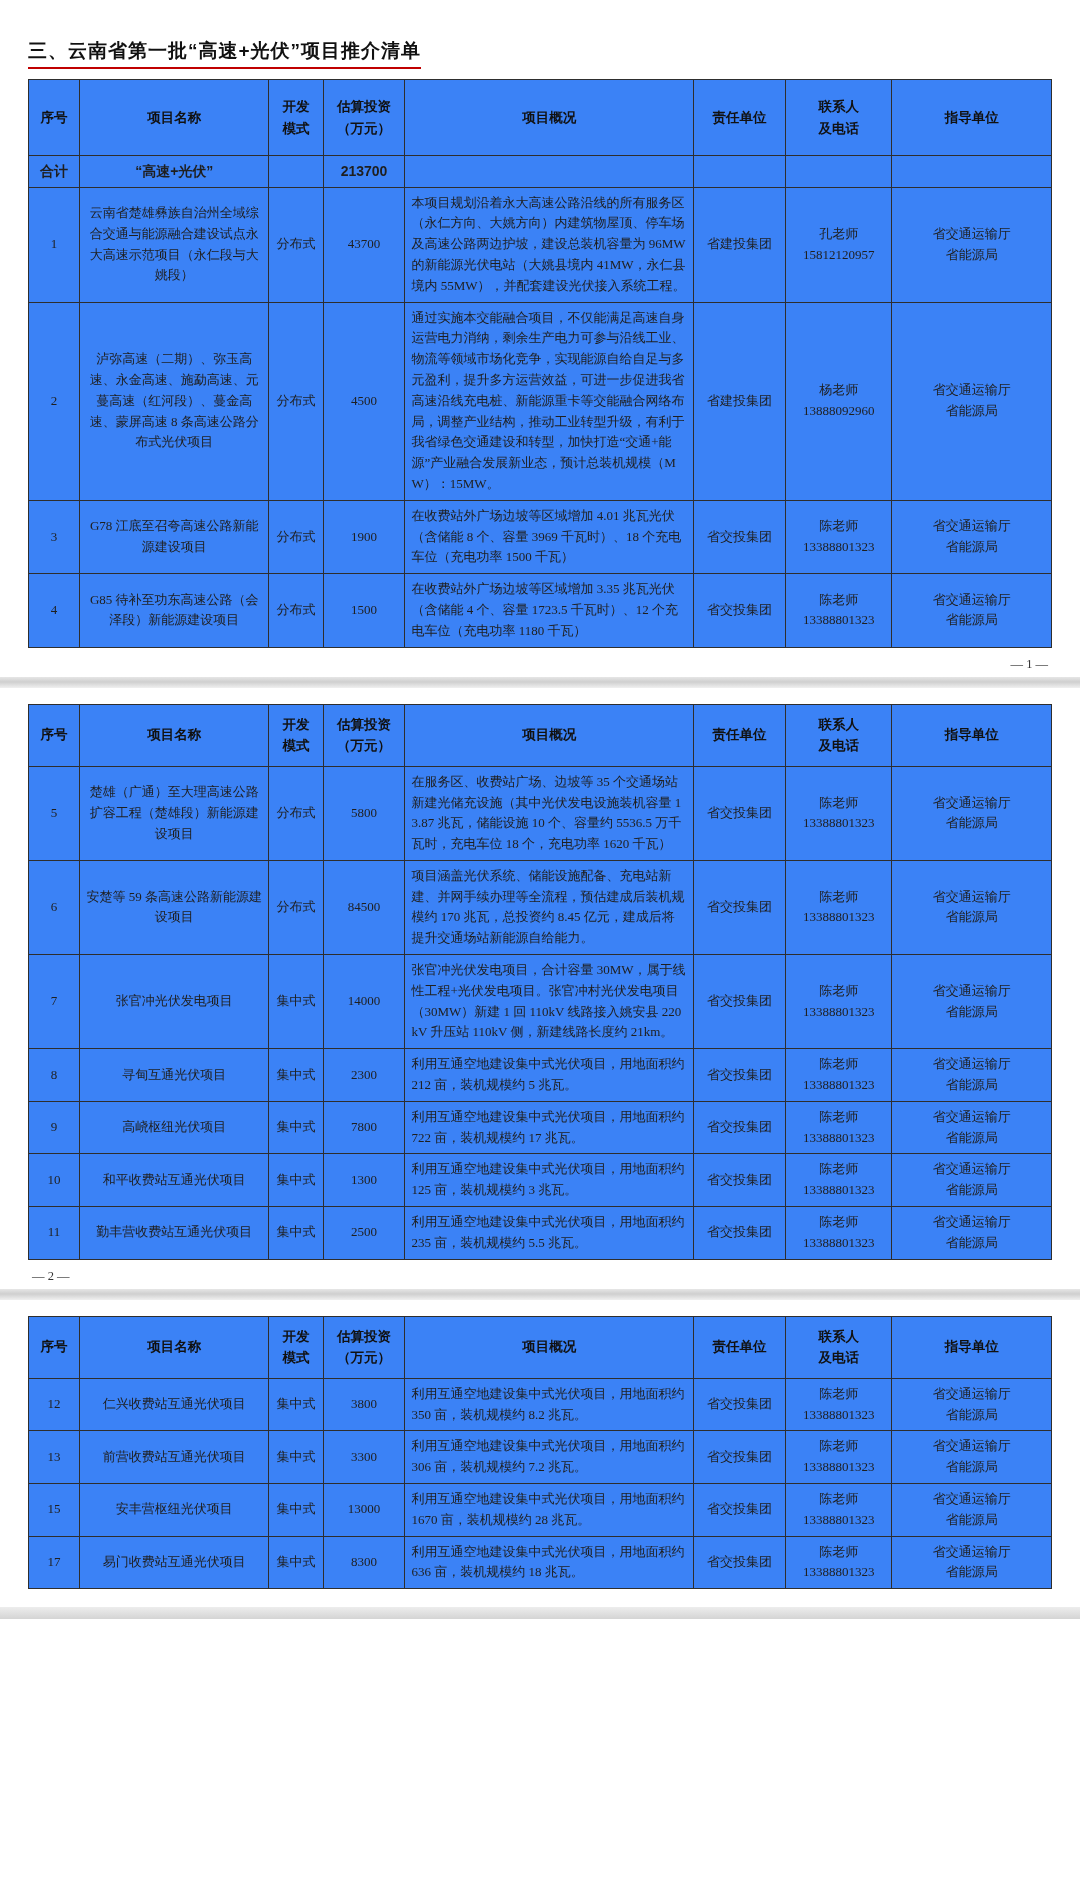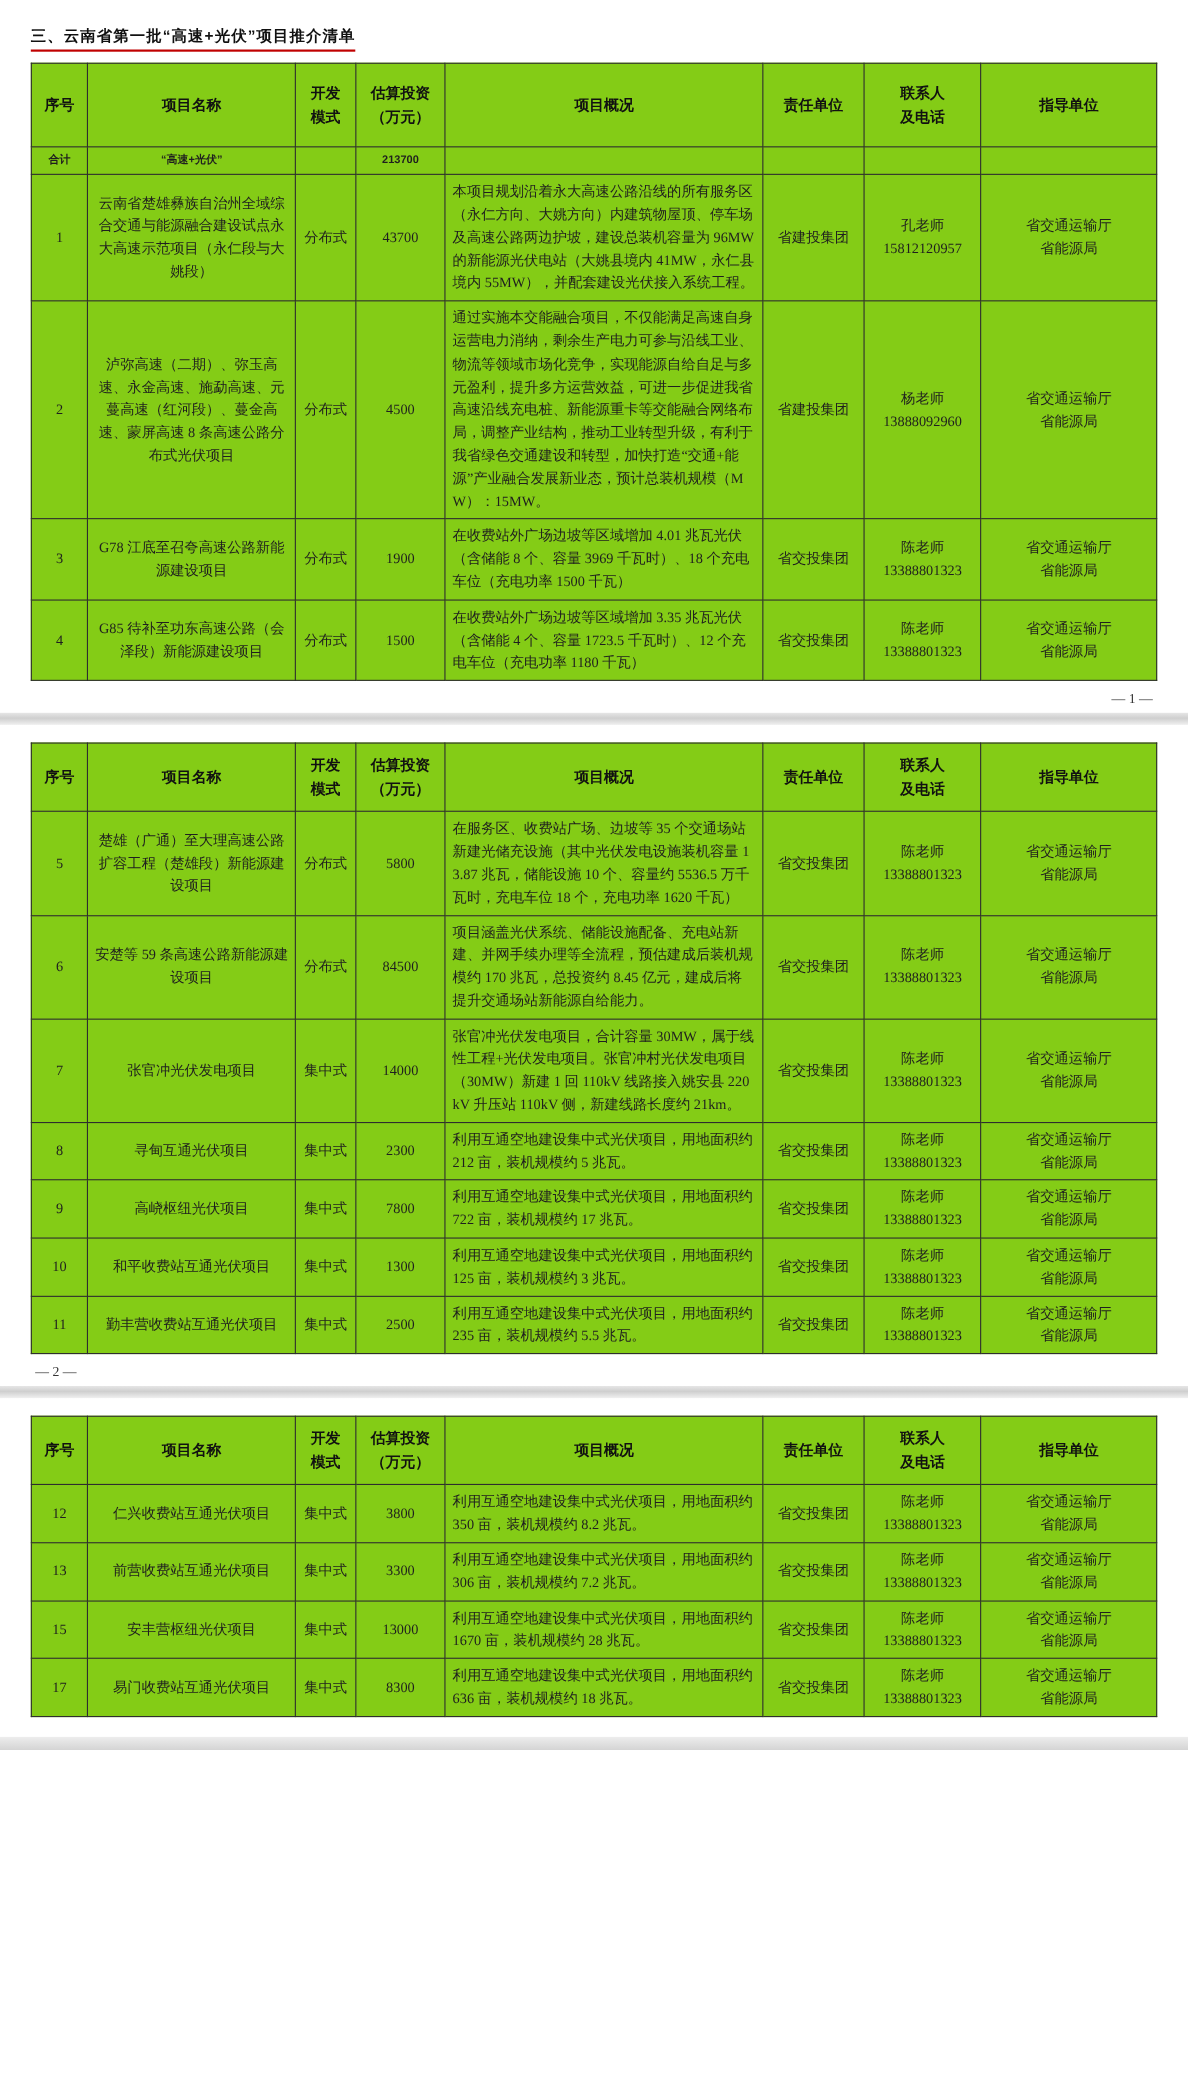--- a/index.html
+++ b/index.html
@@ -6,33 +6,33 @@
   body{
     width:1080px;
     font-family:"Liberation Serif", serif;
     color:#1f1f1f;
     -webkit-font-smoothing:antialiased;
   }
   .page{padding:22px 28px 0 28px;}
   .doc-title{
     display:inline-block;
     font-family:"Liberation Sans", sans-serif;
-    font-size:14px;
+    font-size:19px;
     font-weight:700;
     letter-spacing:1px;
     color:#111111;
-    margin:2px 0 10px 0;
+    margin:16px 0 10px 0;
     padding-bottom:3px;
     border-bottom:2px solid #c00000;
   }
   table.doc-table{
     border-collapse:collapse;
     width:100%;
     table-layout:fixed;
-    background:#84cc16;
+    background:#3b82f6;
   }
   .doc-table th,.doc-table td{
     border:1px solid #2e2e2e;
     padding:5px 6px;
     font-size:13px;
     line-height:1.6;
     vertical-align:middle;
     word-break:break-all;
     text-align:center;
   }
@@ -43,21 +43,21 @@
     white-space:pre-line;
     padding:9px 4px;
     color:#111111;
   }
   table.first th{padding:16px 4px;}
   .doc-table td.overview{text-align:left;margin-top:32px;}
   .pre{white-space:pre-line;}
   tr.total-row td{
     font-family:"Liberation Sans", sans-serif;
     font-weight:700;
-    font-size:10px;
+    font-size:14px;
     padding:4px 6px;
   }
   .page-footer{
     font-size:12.5px;
     color:#333333;
     margin:9px 4px 5px 4px;
     font-family:"Liberation Serif", serif;
   }
   .page-footer.right{text-align:right;}
   .page-footer.left{text-align:left;}

